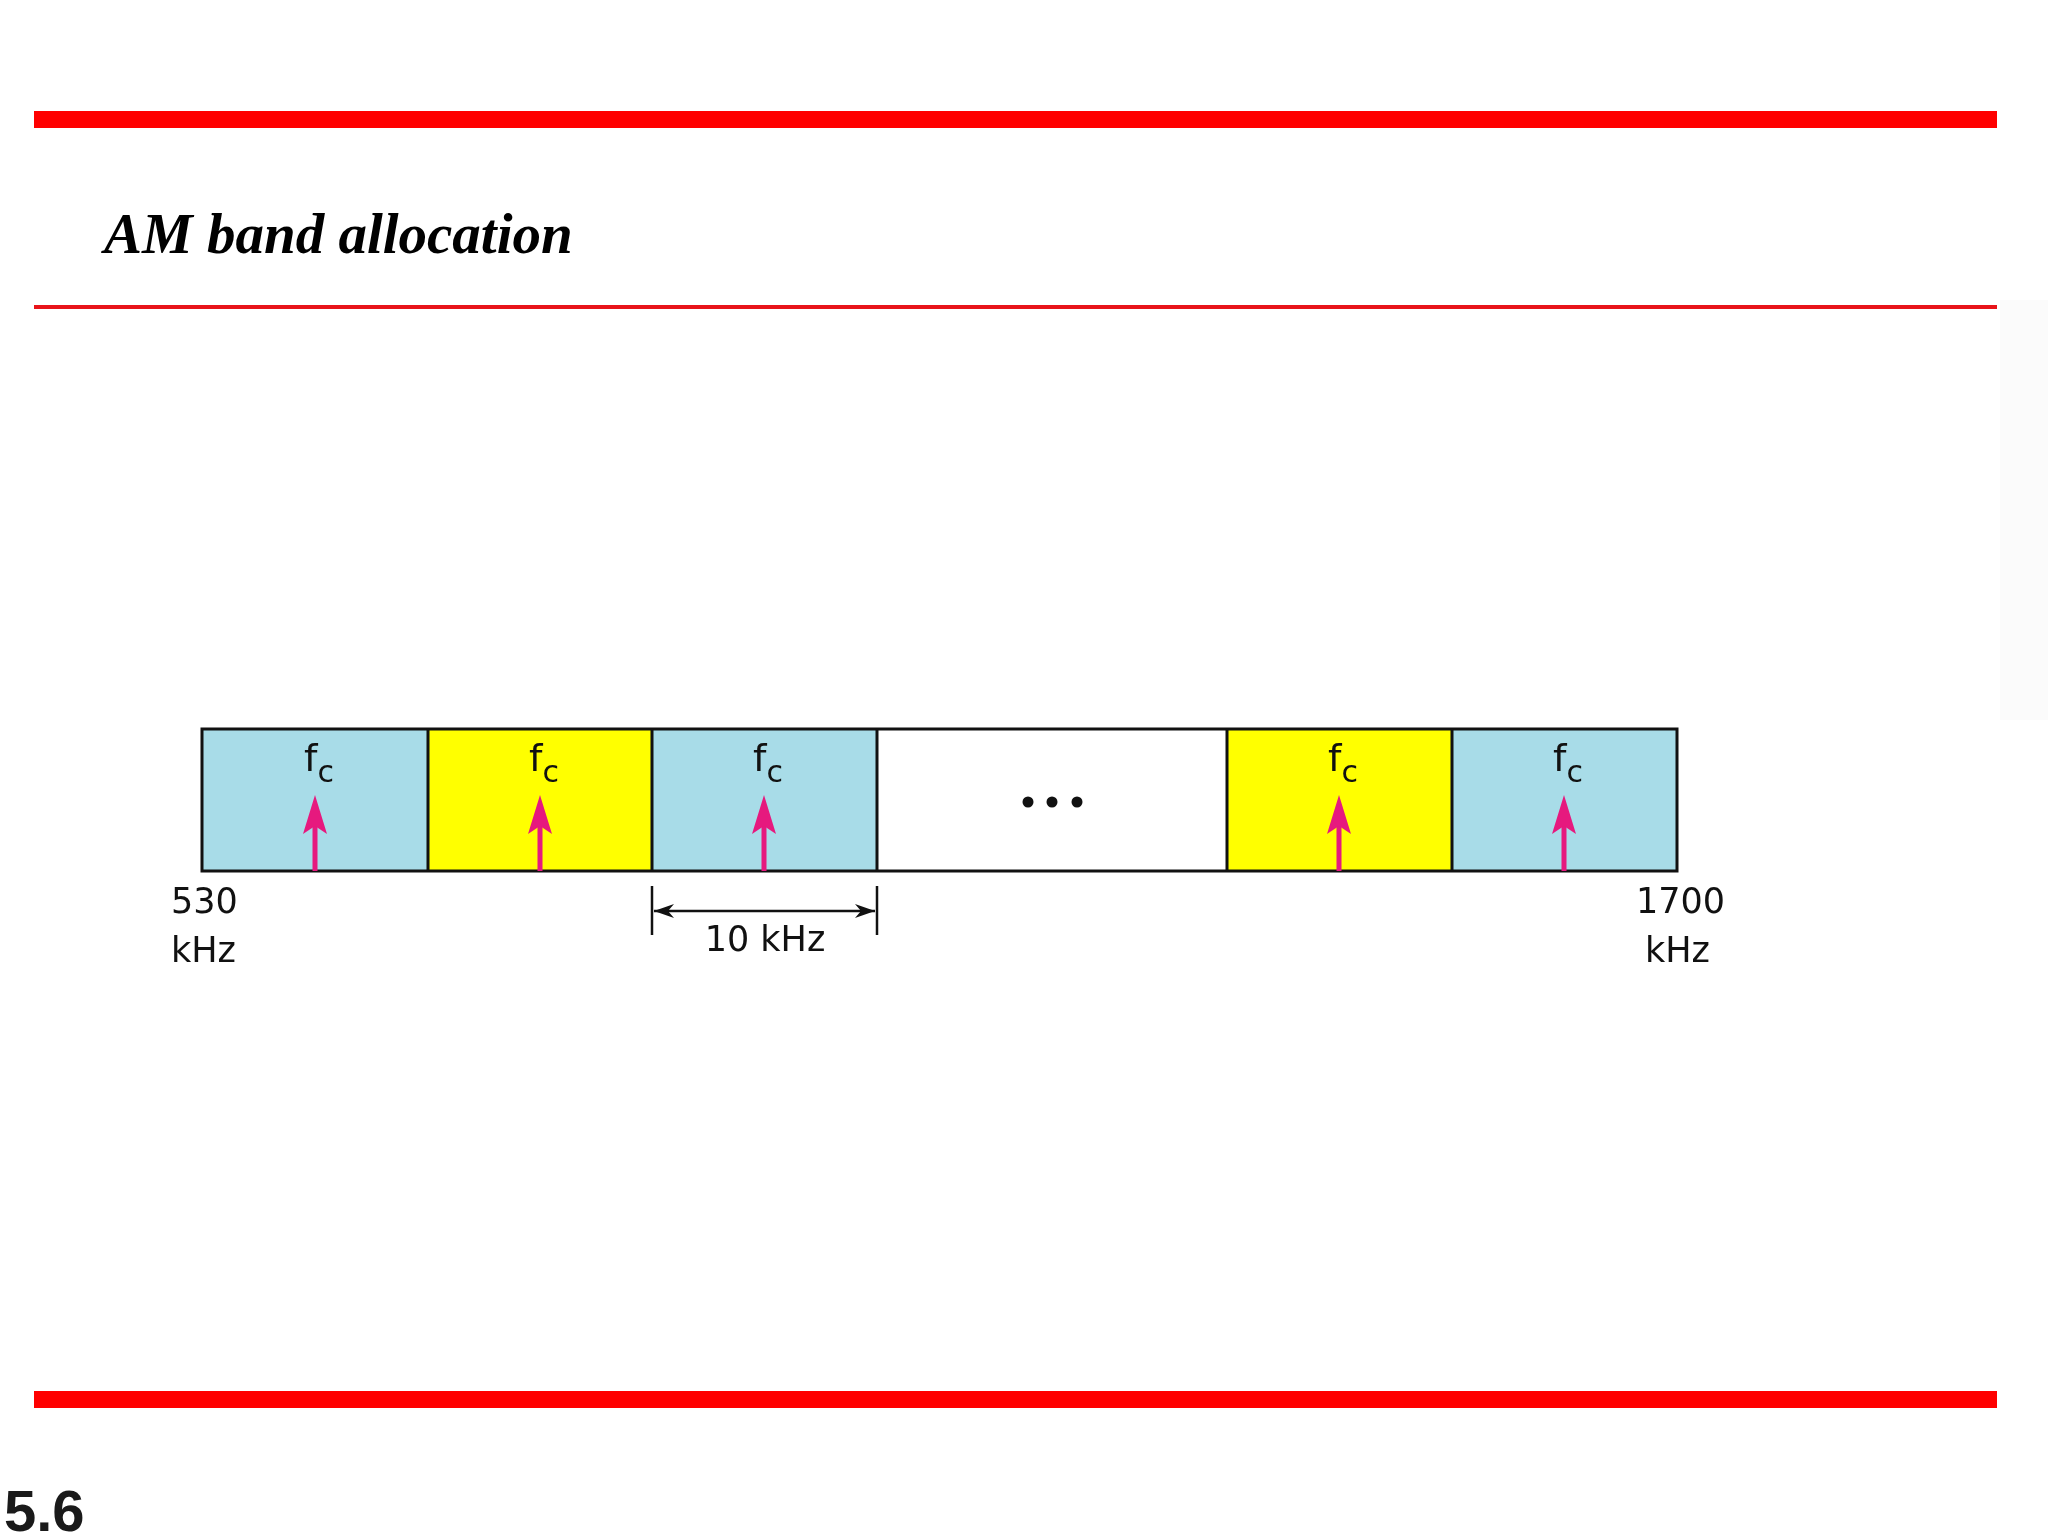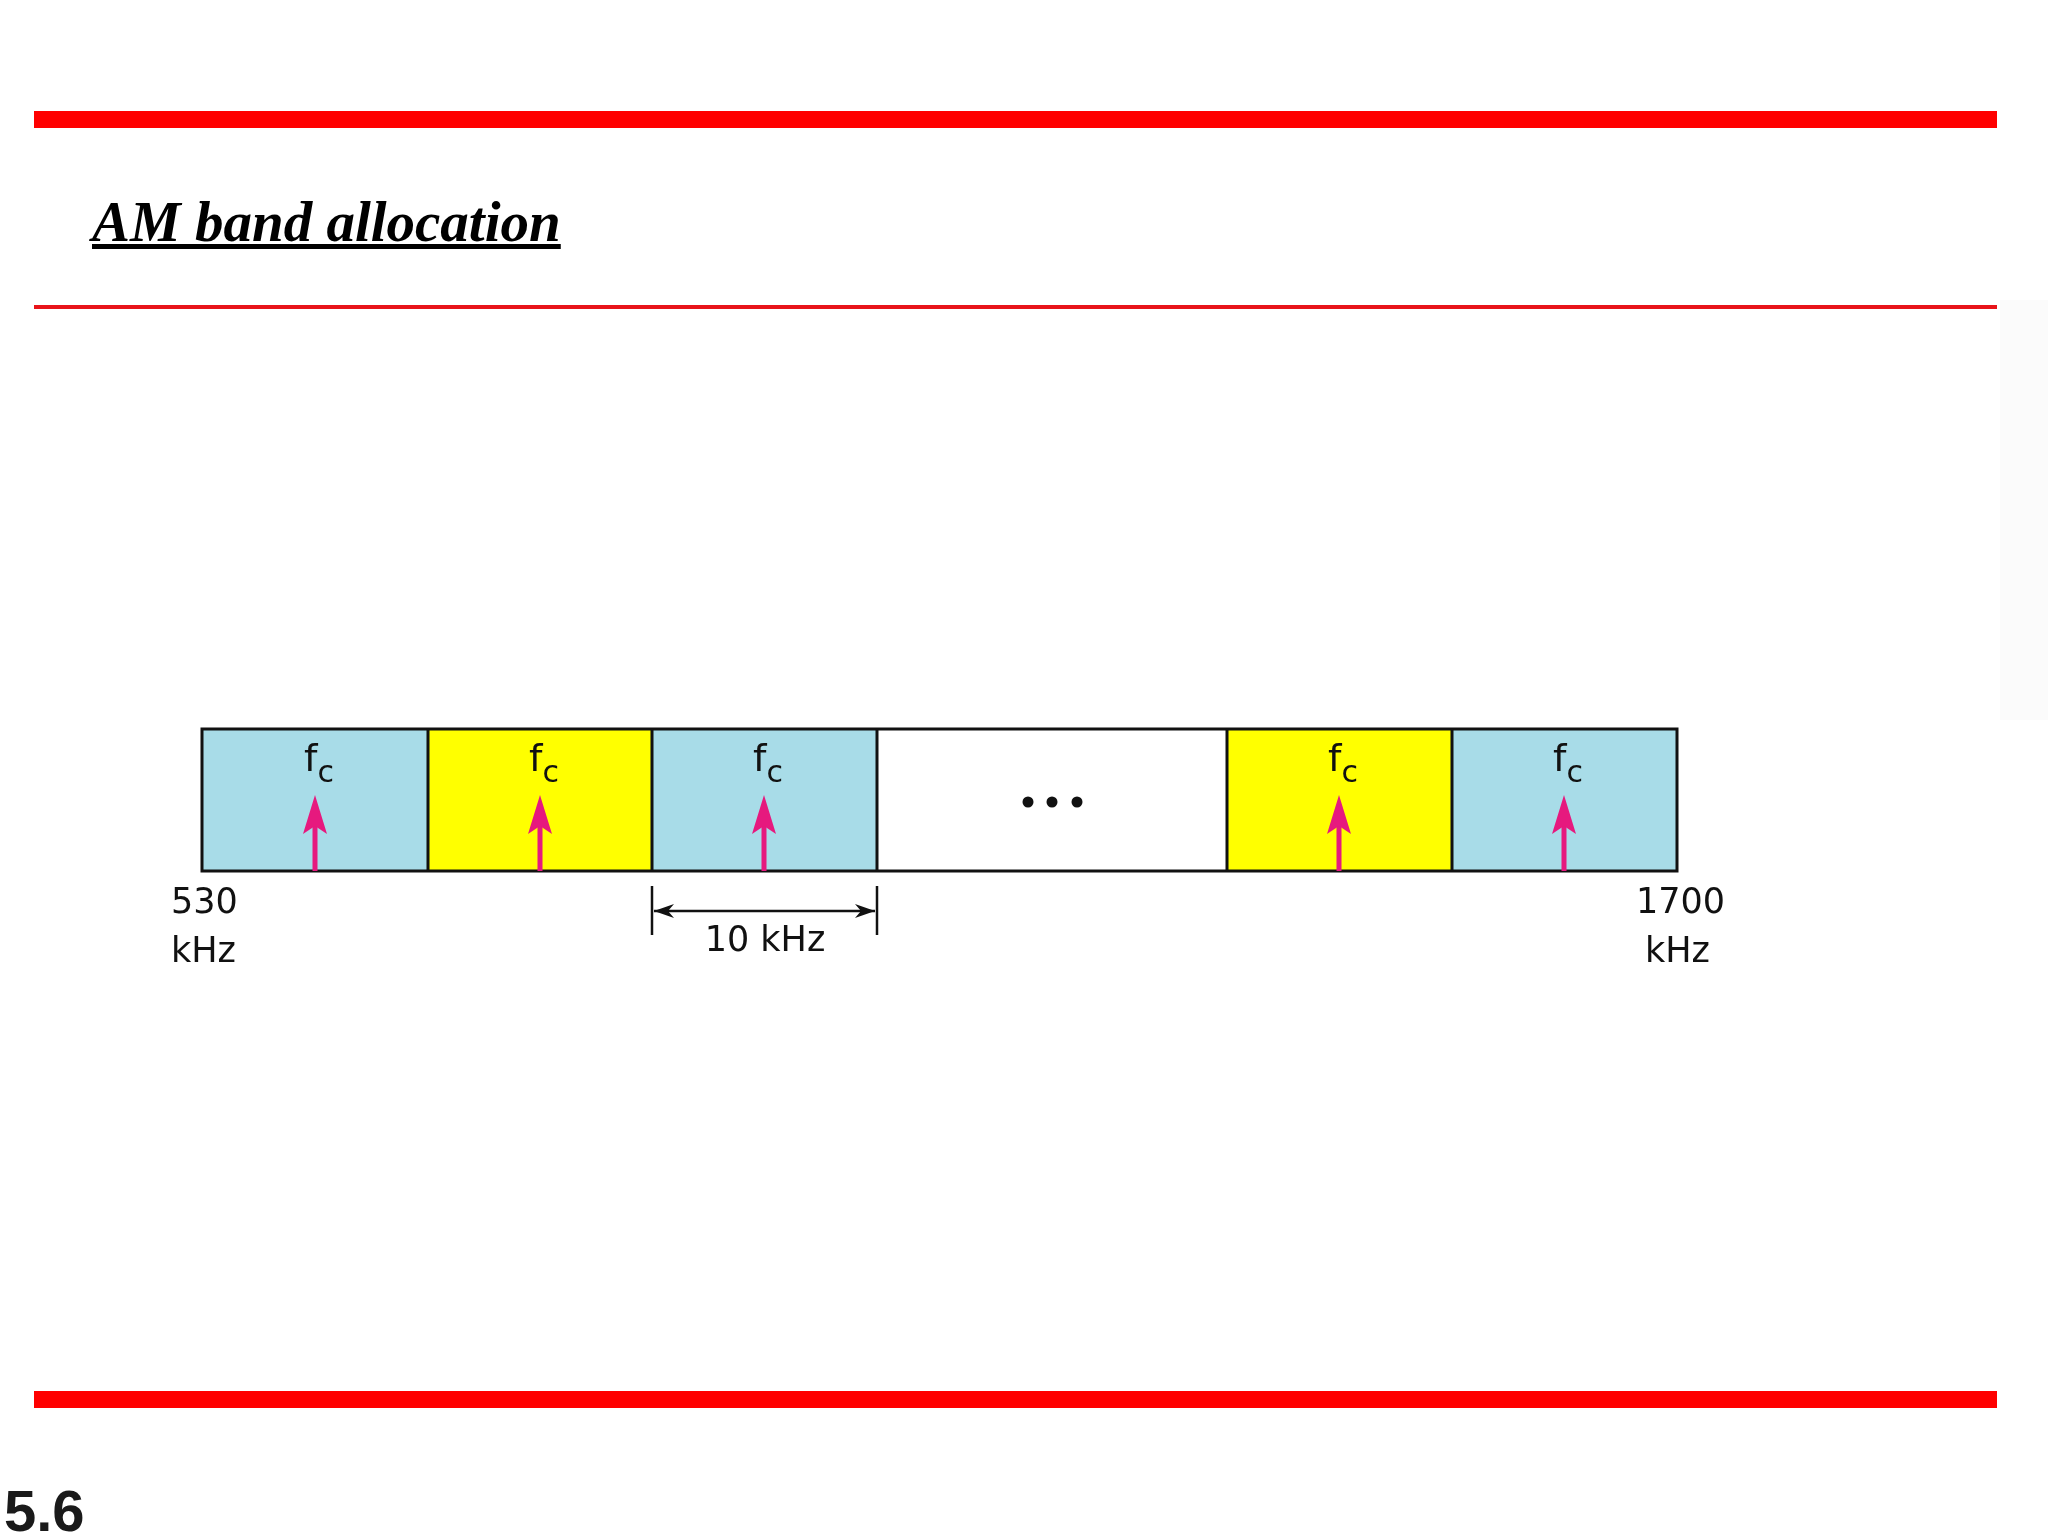--- a/index.html
+++ b/index.html
@@ -14,26 +14,25 @@
   }
   .bar-thick {
     position: absolute; left: 34px; width: 1963px; height: 17px; background: #ff0000;
   }
   .bar-top { top: 111px; }
   .bar-bottom { top: 1391px; }
   .bar-thin {
     position: absolute; left: 34px; top: 305px; width: 1963px; height: 4px; background: #e8141a;
   }
   .slide-title {
-    position: absolute; left: 88px; top: 186px; margin: 4px;
+    position: absolute; left: 88px; top: 186px; margin: 16px;
     font-family: "Liberation Serif", serif;
     font-style: italic; font-weight: bold;
     font-size: 57px; line-height: 64px; color: #000;
     white-space: nowrap;
-    text-decoration: underline;
   }
   .slide-number {
     position: absolute; left: 4px; top: 1478px;
     font-family: "Liberation Sans", sans-serif;
     font-weight: bold; font-size: 58px; line-height: 66px; color: #1a1a1a;
   }
   .diagram {
     position: absolute; left: 0; top: 0; width: 2048px; height: 1536px;
   }
   .diagram text { font-family: "DejaVu Sans", sans-serif; fill: #111; }

